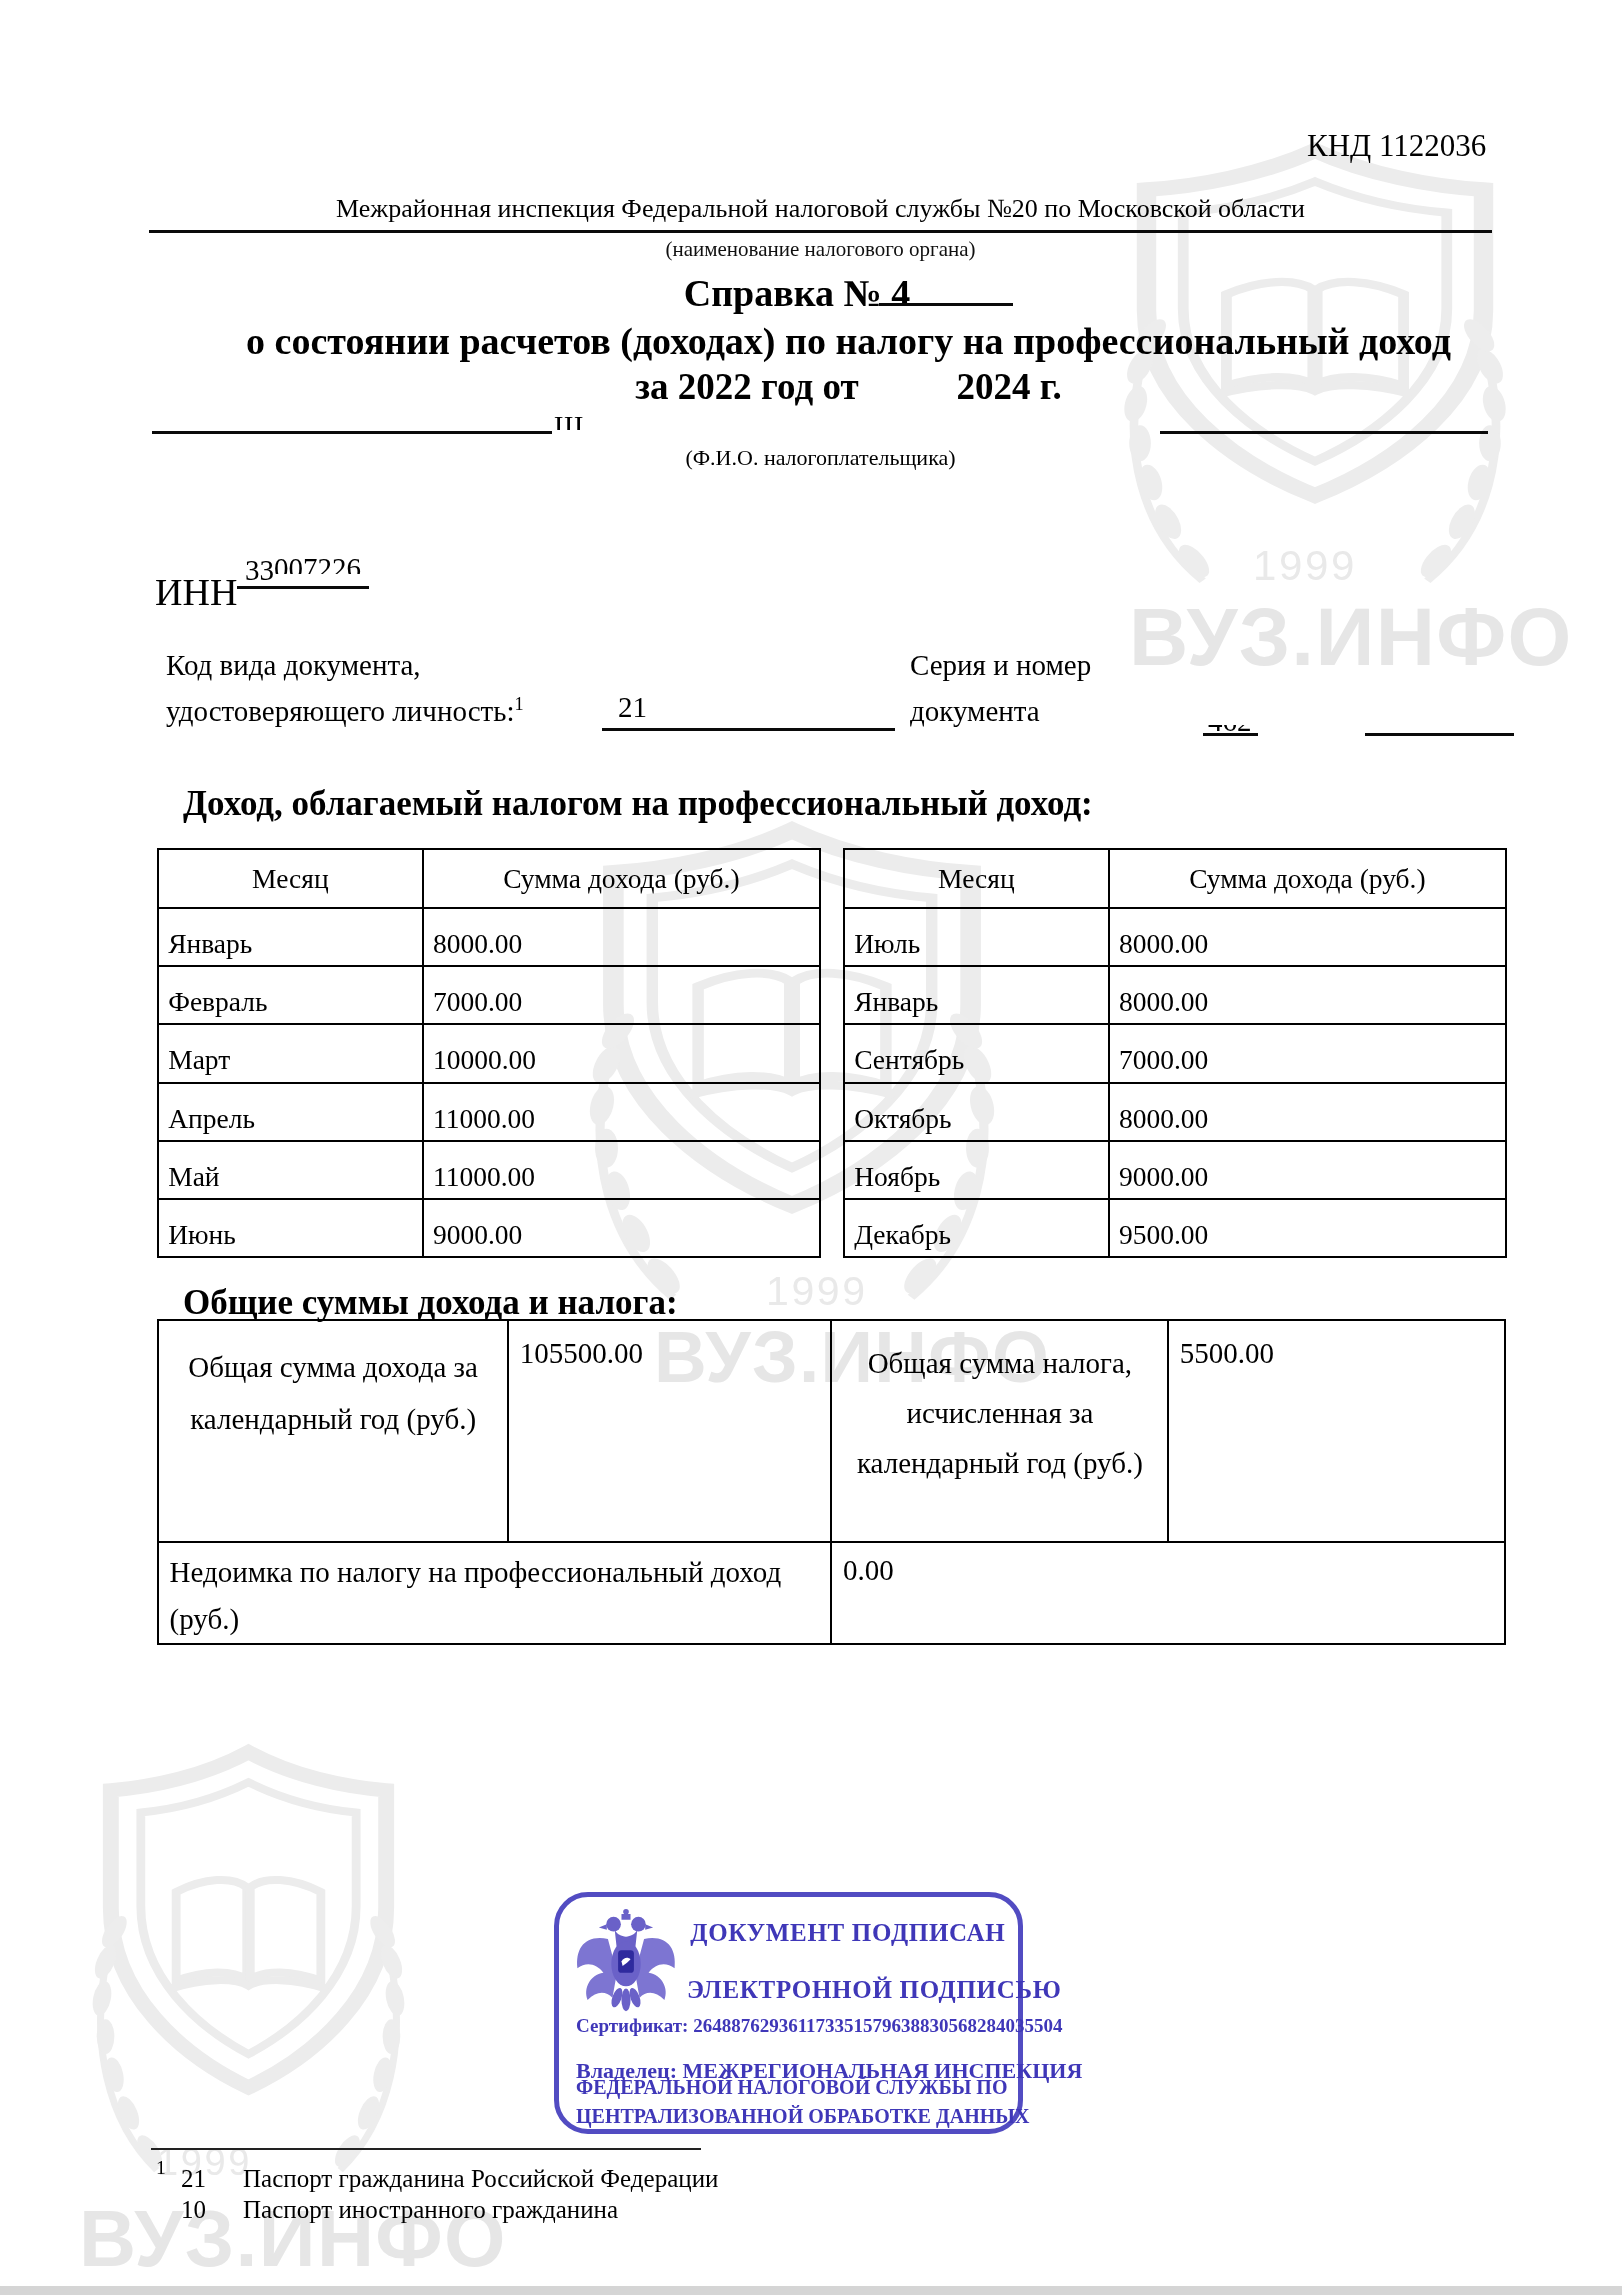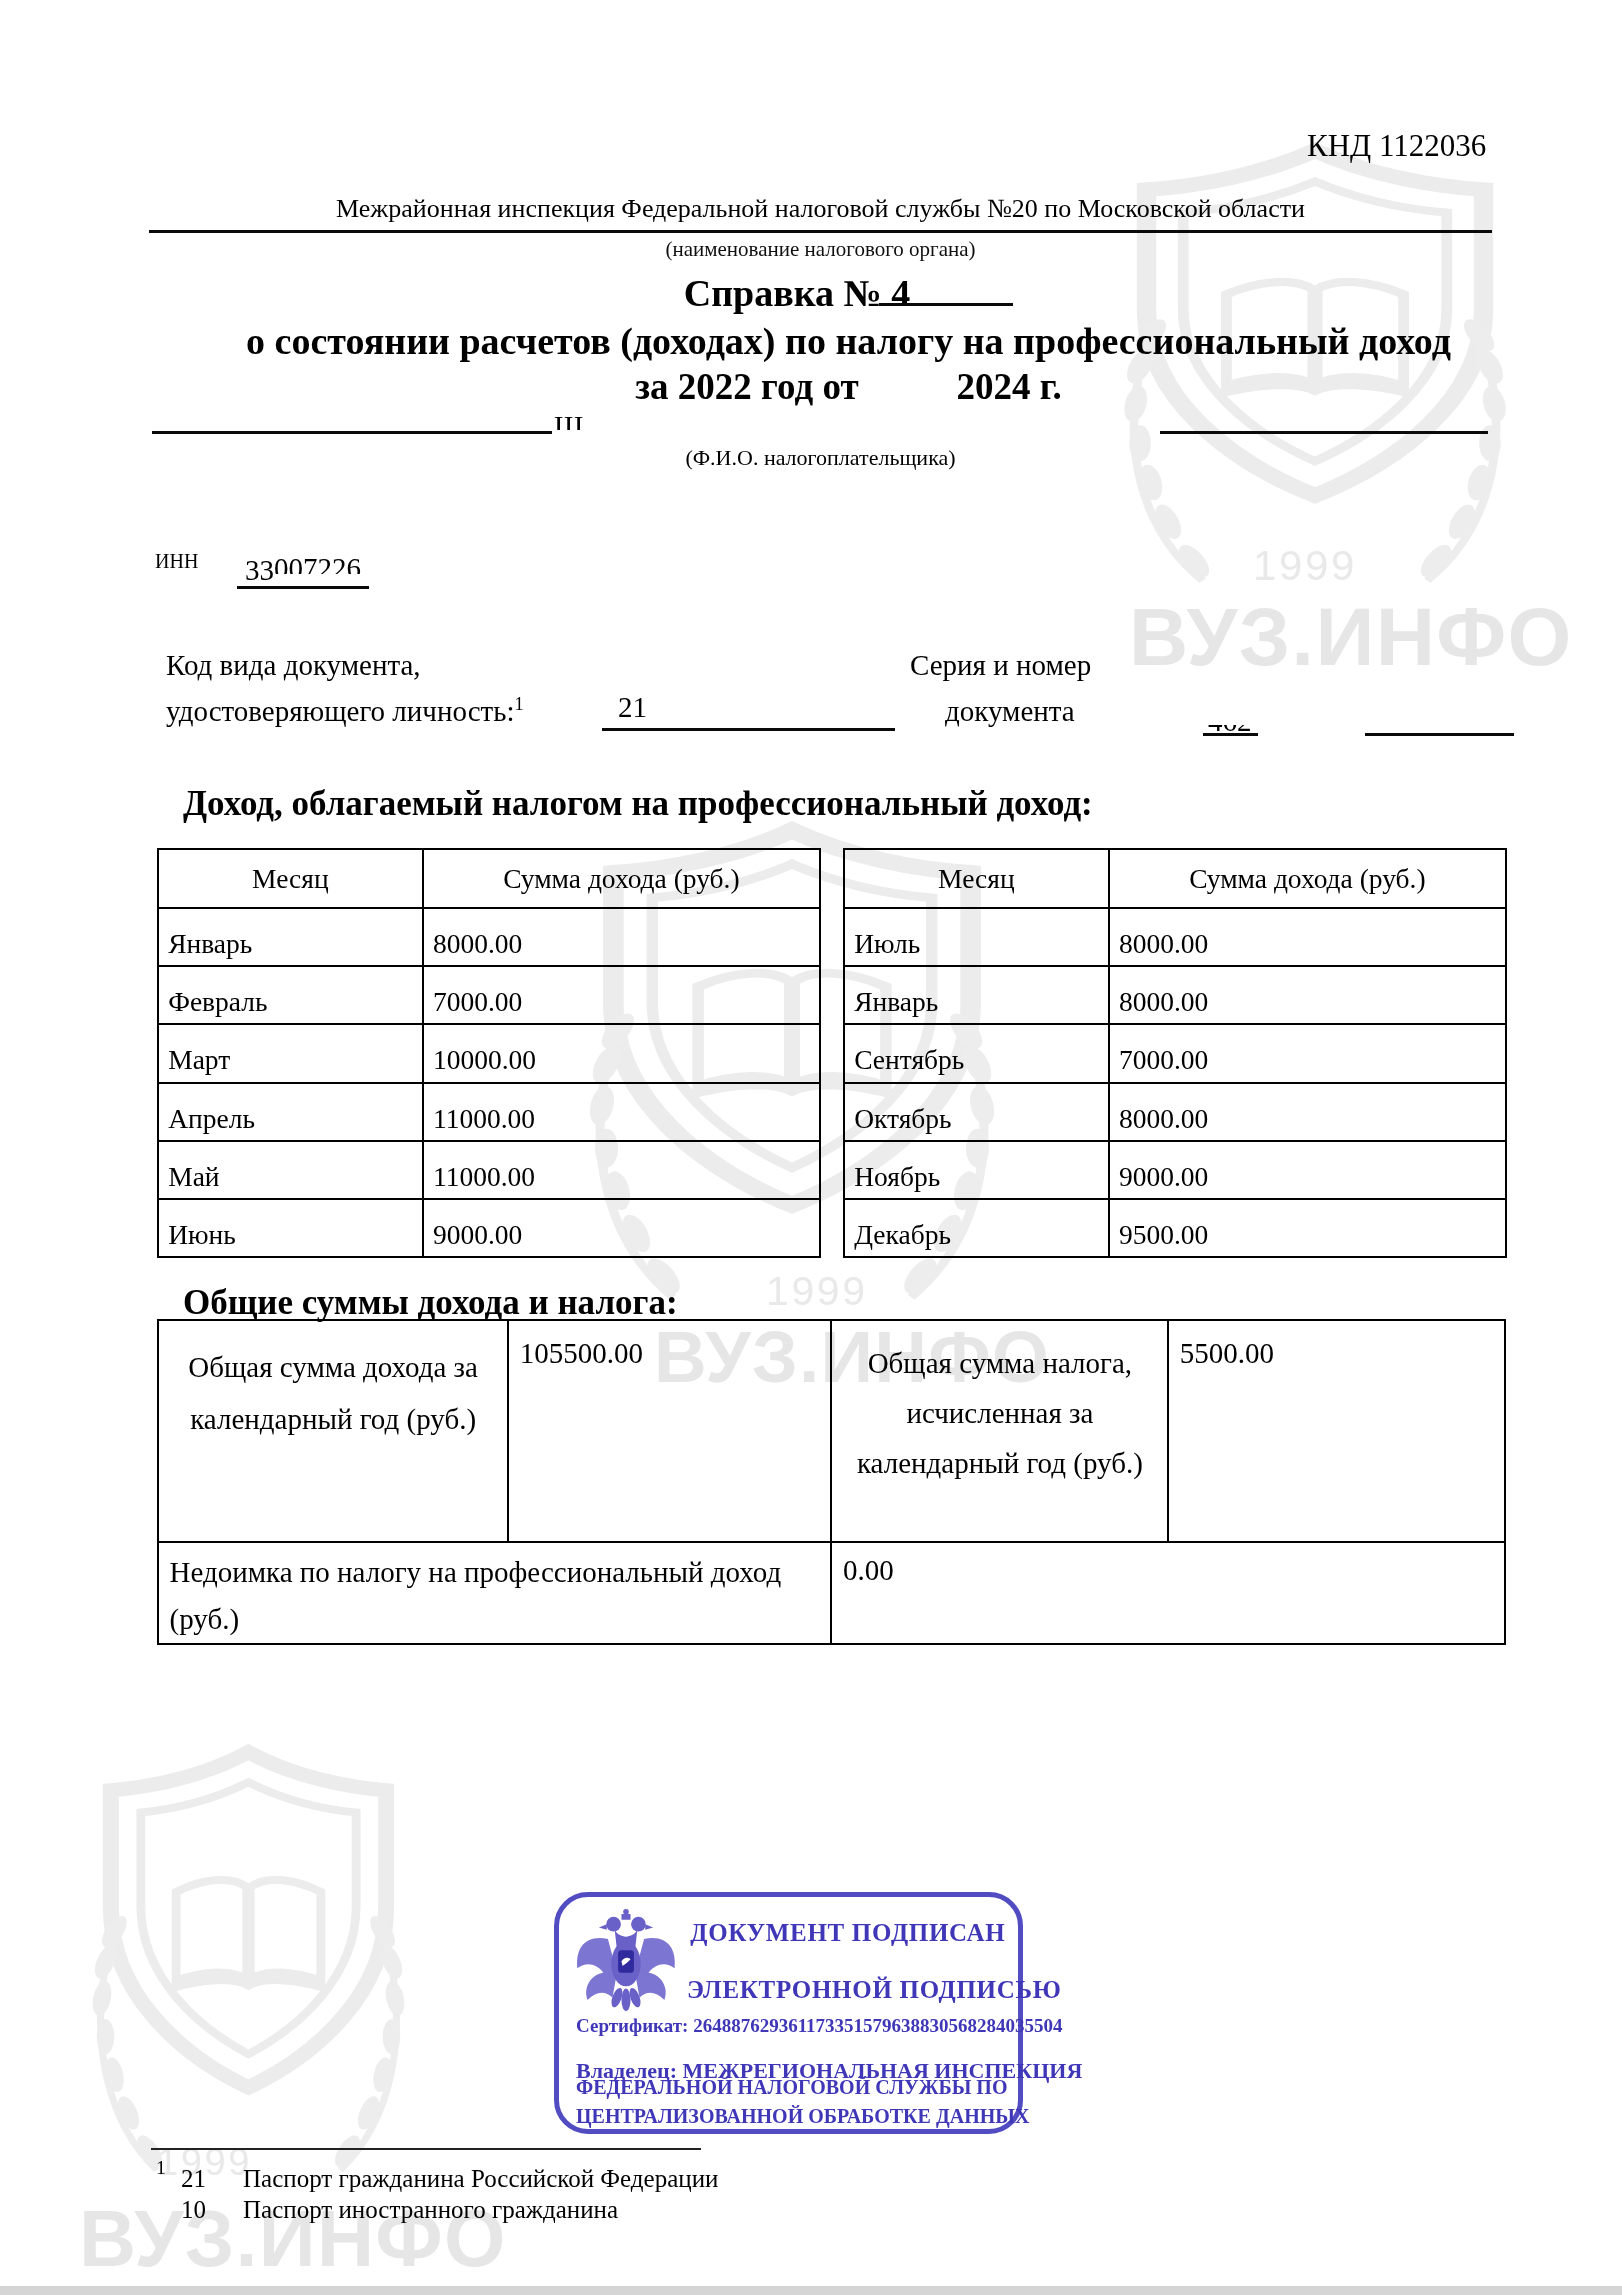--- a/index.html
+++ b/index.html
@@ -28,21 +28,21 @@
   
   .content{z-index:1;}
   .knd{font-size:31px;}
   .authority{font-size:26px;}
   .caption{font-size:21px; color:#101010;}
   .title-line{font-size:38px;}
   .period-line{font-size:37px;}
   .blank-ul{display:inline-block; width:134px; height:26px;
     border-bottom:3.9px solid #0a0a0a; margin-left:-31px; vertical-align:baseline;}
   .gap-redact{display:inline-block; width:98px;}
-  .label-lg{font-size:20px;}
+  .label-lg{font-size:38px;margin-top:20px;}
   .label-md{font-size:29px;}
   .value-md{font-size:29px;}
   sup.fnref{font-size:18.3px; vertical-align:super; line-height:0;}
 
   .clip-top{display:inline-block; height:19.6px; overflow:hidden; vertical-align:top;}
   .clip-top>span{display:block; line-height:1;}
   .clip-top.small{height:17.7px;}
   .clip-bottom{display:inline-block; height:13px; overflow:hidden; vertical-align:bottom;}
   .clip-bottom>span{display:block; line-height:1; margin-top:-17.7px;}
 
@@ -191,21 +191,21 @@
   <div class="abs content rule5" style="left:237px; top:586px; width:132px;"></div>
 
   <div class="abs content label-md" style="left:166px; top:649px;">Код вида документа,</div>
   <div class="abs content label-md" style="left:166px; top:695px;">
     <span>удостоверяющего личность:</span><sup class="fnref">1</sup>
   </div>
   <div class="abs content value-md" style="left:618px; top:691px;">21</div>
   <div class="abs content rule5" style="left:602px; top:728px; width:293px;"></div>
 
   <div class="abs content label-md" style="left:910px; top:649px;">Серия и номер</div>
-  <div class="abs content label-md" style="left:945px; top:695px;">документа</div>
+  <div class="abs content label-md" style="left:910px; top:695px;">документа</div>
   <div class="abs content value-md" style="left:1208px; top:705px;">
     <span class="clip-bottom"><span>462</span></span>
   </div>
   <div class="abs content rule5" style="left:1203px; top:733px; width:55px;"></div>
   <div class="abs content rule5" style="left:1365px; top:733px; width:149px;"></div>
 
   <div class="abs content section-h b" style="left:155px; top:784px;">Доход, облагаемый налогом на профессиональный доход:</div>
 
   <table class="doc month abs content" style="left:157px; top:848px; width:664px;">
     <colgroup>

